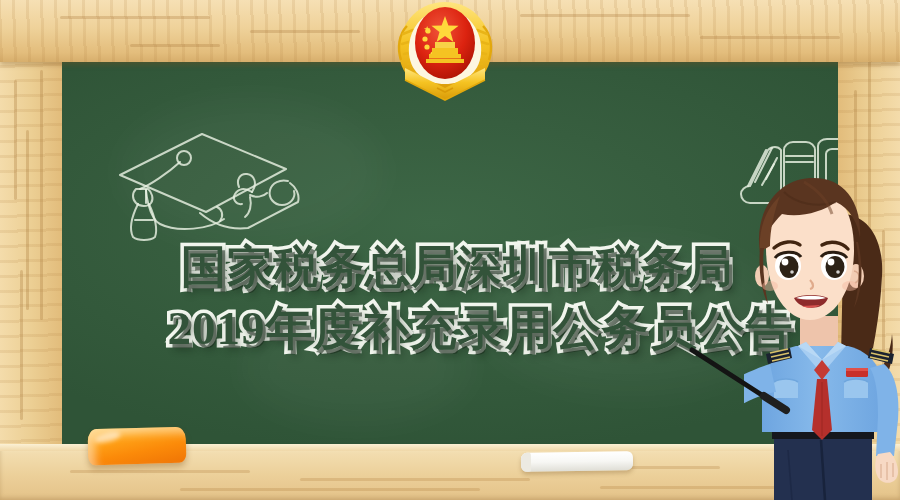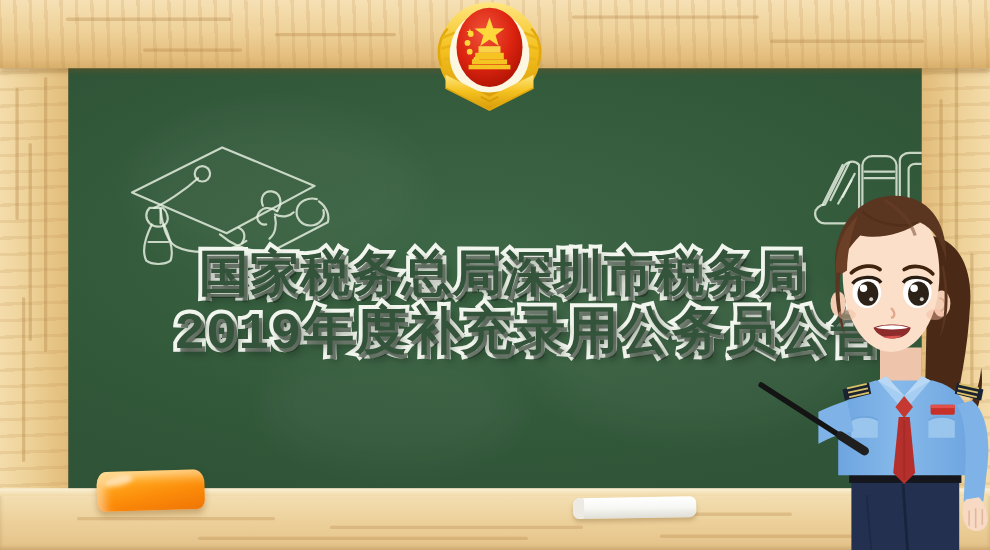--- a/index.html
+++ b/index.html
@@ -81,25 +81,25 @@
   .emblem{position:absolute;}
   #emblem-main{left:385px;top:-2px;width:120px;height:105px;}
   #emblem-small{left:327px;top:383px;width:42px;height:38px;}
 
   
   .titles{
     position:absolute;left:0;top:168px;width:790px;text-align:center;
     pointer-events:none;
   }
   .tline{
-    font-family:Liberation Mono, monospace;
+    font-family:Liberation Serif, serif;
     font-weight:bold;letter-spacing:1px;
     color:#33533a;
     line-height:1;
-    margin:0 0 6px 0;
+    margin:15px 0 6px 0;
     -webkit-text-stroke:7px #f2f6ee;
     paint-order:stroke fill;
     text-shadow:
       3px 4px 0 rgba(24,40,26,.55),
       5px 6px 7px rgba(16,30,18,.40);
   }
   #title-line-1{font-size:45px;}
   #title-line-2{font-size:47px;padding-left:47px;}
 
   

